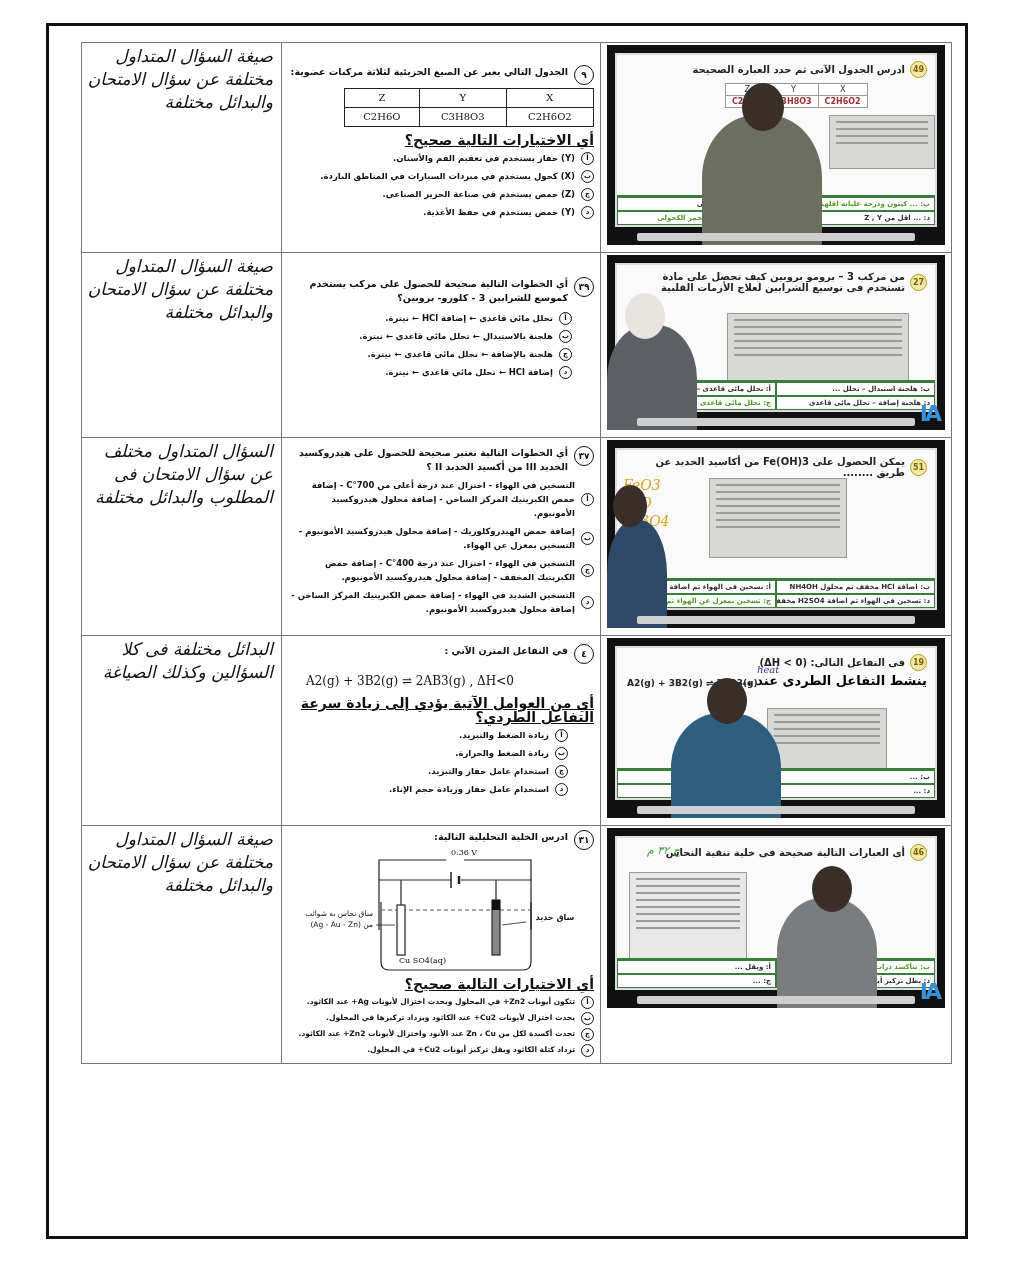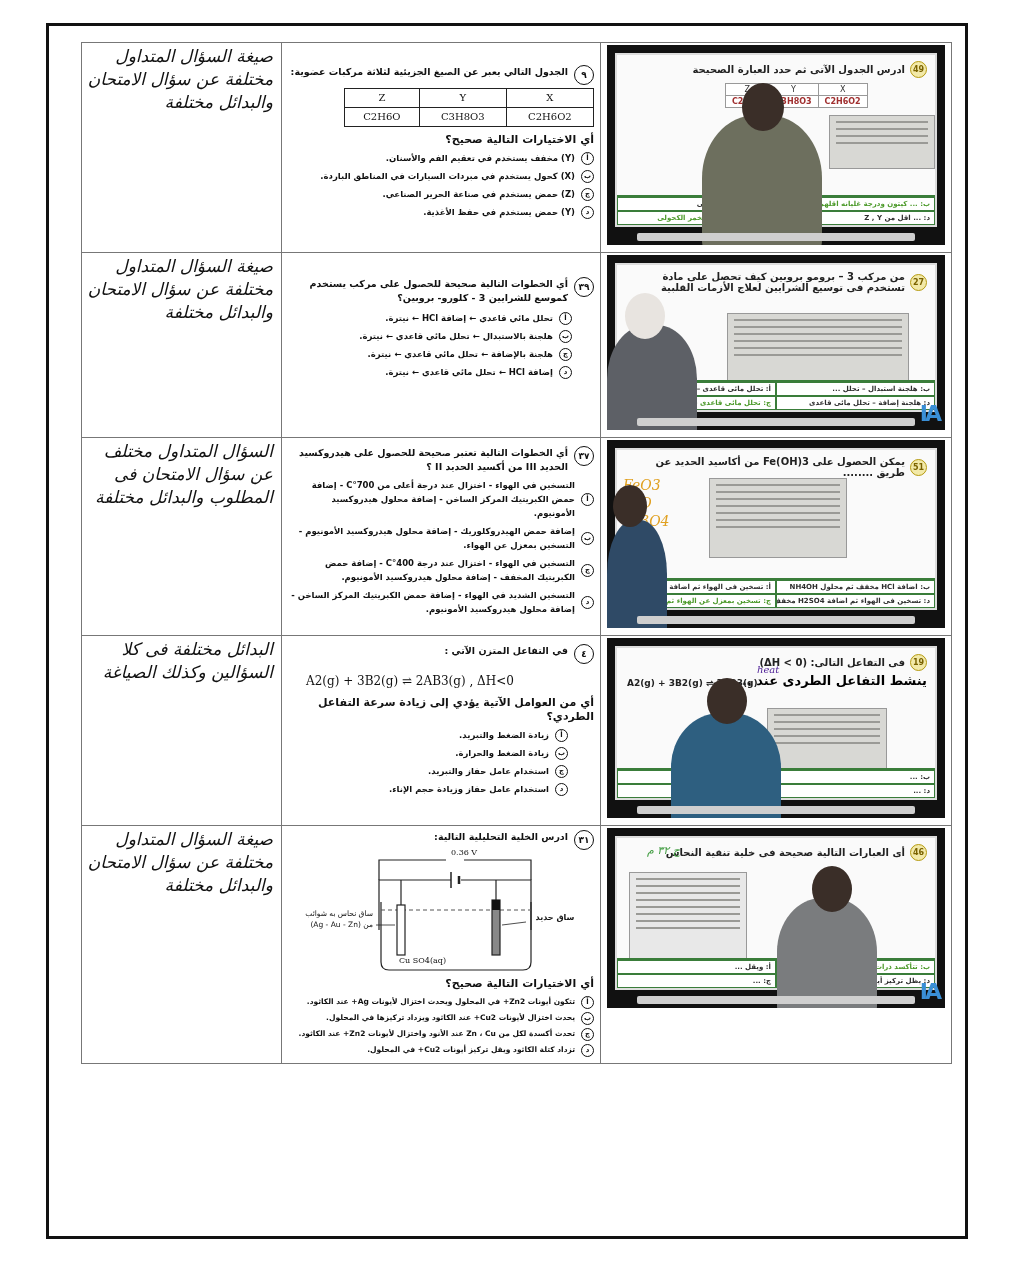--- a/index.html
+++ b/index.html
@@ -7,21 +7,21 @@
   .page-frame { position:absolute; left:46px; top:23px; width:922px; height:1216px; border:3px solid #111; box-sizing:border-box; background:#fff; }
   table.cmp { position:absolute; left:81px; top:42px; width:869px; border-collapse:collapse; table-layout:fixed; }
   table.cmp td { border:1px solid #777; vertical-align:top; padding:0; overflow:hidden; }
   td.note { width:199px;font-style:italic; }
   td.exam { width:318px; }
   td.video { width:350px; }
   .note-text { direction:rtl; text-align:right; font-family:"DejaVu Sans", sans-serif; font-size:17px; line-height:23px; color:#111; padding:2px 8px 0 4px; }
   .exam-box { direction:rtl; text-align:right; padding:6px 6px 4px 6px; font-family:"DejaVu Sans", sans-serif; color:#111; font-size:9px; line-height:14px; }
   .q-head { display:flex; align-items:flex-start; gap:6px; font-weight:bold; font-size:9.5px; }
   .q-num { flex:0 0 auto; width:18px; height:18px; border:1.5px solid #111; border-radius:50%; display:flex; align-items:center; justify-content:center; font-size:9px; font-weight:bold; }
-  .q-sub { font-weight:bold; font-size:11px; margin:6px 0 4px 0; }
+  .q-sub { font-weight:bold; font-size:14px; margin:6px 0 4px 0;text-decoration:underline; }
   .opt { display:flex; gap:6px; align-items:center; font-weight:bold; font-size:8.5px; margin:4px 0; }
   .opt-mark { flex:0 0 auto; width:11px; height:11px; border:1px solid #111; border-radius:50%; font-size:7px; display:flex; align-items:center; justify-content:center; }
   .formula-table { direction:ltr; border-collapse:collapse; margin:3px 0 6px 0; width:250px; }
   .formula-table td { border:1px solid #222 !important; text-align:center; font-family:"DejaVu Serif", serif; font-size:10px; height:18px; padding:0 !important; vertical-align:middle !important; }
   .equation { direction:ltr; text-align:left; font-family:"DejaVu Serif", serif; font-size:12px; margin:10px 0 8px 18px; }
   .circuit { direction:ltr; position:relative; width:300px; height:125px; margin:0 auto; }
   
   .vframe { position:relative; margin:2px 6px 6px 6px; background:#111; height:200px; overflow:hidden; }
   .vscreen { position:absolute; left:8px; right:8px; top:8px; bottom:18px; background:#fafafa; border:2px solid #ddd; }
   .vtitle { direction:rtl; text-align:right; font-weight:bold; font-size:10px; color:#222; padding:6px 8px 0 8px; display:flex; gap:5px; align-items:center; }
@@ -67,21 +67,21 @@
           <tr>
             <td>C2H6O</td>
             <td>C3H8O3</td>
             <td>C2H6O2</td>
           </tr>
         </tbody>
             </table>
         <div class="q-sub">أي الاختيارات التالية صحيح؟</div>
         <div class="opt">
               <span class="opt-mark">أ</span>
-              <span>(Y) مخفف يستخدم في تعقيم الفم والأسنان.</span>
+              <span>(Y) حفاز يستخدم في تعقيم الفم والأسنان.</span>
             </div>
         <div class="opt">
               <span class="opt-mark">ب</span>
               <span>(X) كحول يستخدم في مبردات السيارات في المناطق الباردة.</span>
             </div>
         <div class="opt">
               <span class="opt-mark">ج</span>
               <span>(Z) حمض يستخدم في صناعة الحرير الصناعي.</span>
             </div>
         <div class="opt">

